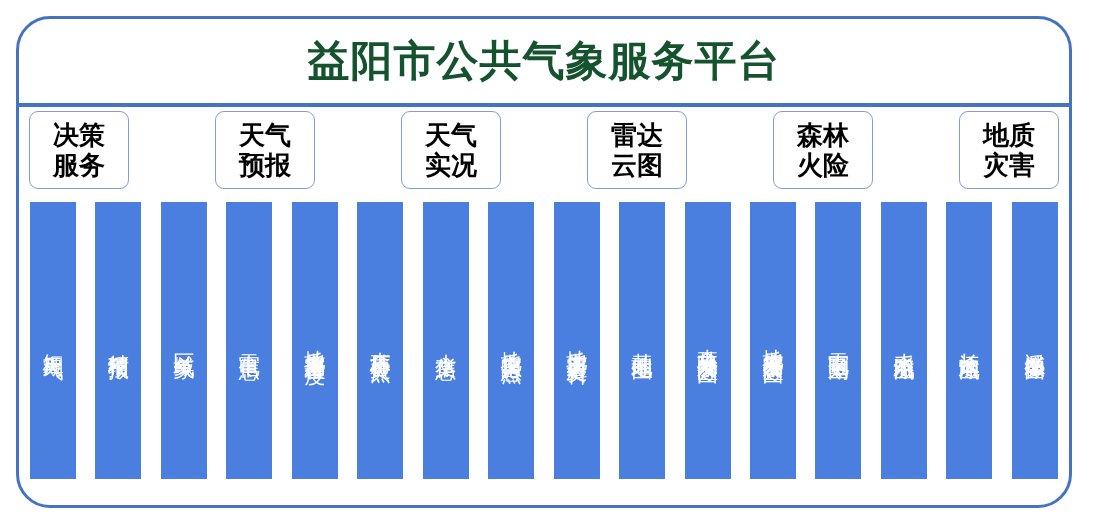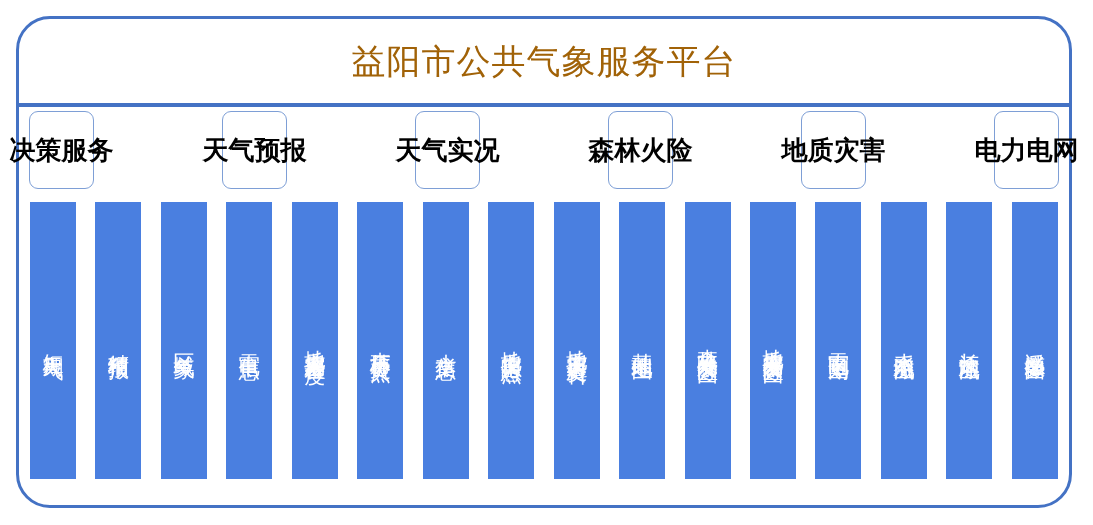--- a/index.html
+++ b/index.html
@@ -32,25 +32,25 @@
     left: 0;
     top: 0;
     right: 0;
     height: 84px;
     display: flex;
     align-items: center;
     justify-content: center;
     box-sizing: border-box;
   }
   #platform-title {
-    font-size: 34px;
+    font-size: 42px;
     line-height: 1;
-    color: #a16207;
+    color: #14532d;
     letter-spacing: 1px;
-    font-weight: 400;
+    font-weight: 700;
     white-space: nowrap;
   }
 
   #title-divider {
     position: absolute;
     left: 0;
     right: 0;
     top: 84px;
     height: 4px;
     background: #4472c4;
@@ -64,27 +64,27 @@
     right: 8px;
     height: 78px;
     display: flex;
     align-items: stretch;
     justify-content: space-between;
     padding: 0 2px;
     box-sizing: border-box;
   }
   .menu-button {
     flex: 0 0 auto;
-    width: 65px;
+    width: 100px;
     box-sizing: border-box;
     border: 1px solid #7e9fd6;
     border-radius: 9px;
     background: #ffffff;
     display: flex;
-    flex-direction: row;
+    flex-direction: column;
     align-items: center;
     justify-content: center;
     cursor: pointer;
   }
   .menu-button-line {
     font-size: 26px;
     line-height: 30px;
     color: #000000;
     font-weight: 700;
     white-space: nowrap;
@@ -142,31 +142,31 @@
       </div>
       <div class="menu-button">
         <span class="menu-button-line">天气</span>
         <span class="menu-button-line">预报</span>
       </div>
       <div class="menu-button">
         <span class="menu-button-line">天气</span>
         <span class="menu-button-line">实况</span>
       </div>
       <div class="menu-button">
+        <span class="menu-button-line">雷达</span>
+        <span class="menu-button-line">云图</span>
+      </div>
+      <div class="menu-button">
         <span class="menu-button-line">森林</span>
         <span class="menu-button-line">火险</span>
       </div>
       <div class="menu-button">
         <span class="menu-button-line">地质</span>
         <span class="menu-button-line">灾害</span>
       </div>
-      <div class="menu-button">
-        <span class="menu-button-line">电力</span>
-        <span class="menu-button-line">电网</span>
-      </div>
     </div>
 
   <div id="module-bars">
       <div class="module-bar">
         <span class="module-bar-label">短期天气</span>
       </div>
       <div class="module-bar">
         <span class="module-bar-label">精细预报</span>
       </div>
       <div class="module-bar">

